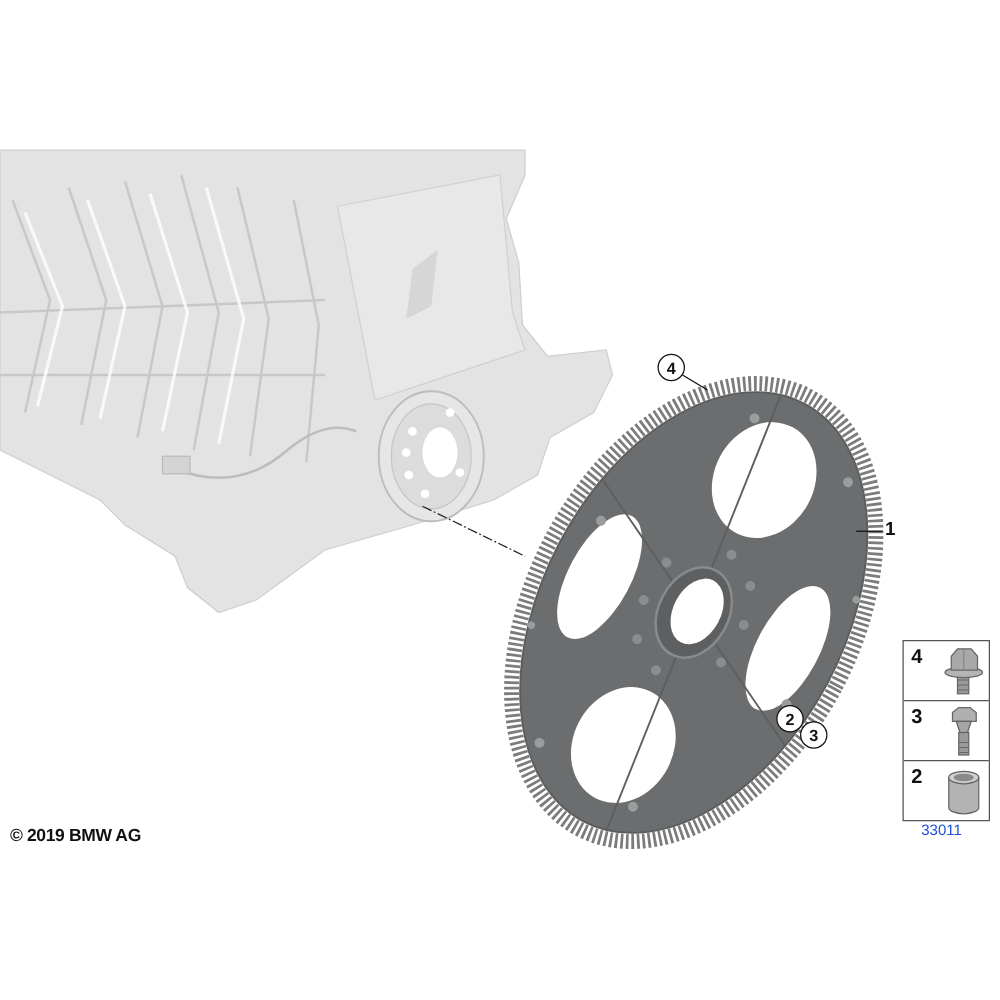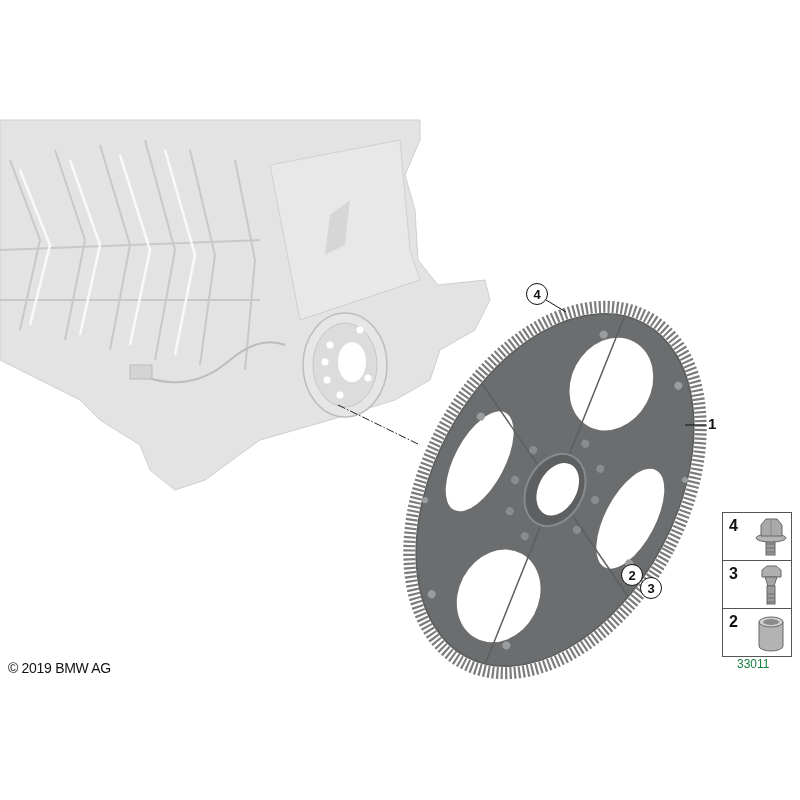--- a/index.html
+++ b/index.html
@@ -1,27 +1,27 @@
 <!DOCTYPE html>
 <html><head>
 <meta charset="utf-8">
 <style>
   html, body { margin: 0; padding: 0; background: #ffffff; }
   body { width: 800px; height: 800px; position: relative; overflow: hidden; font-family: "Liberation Sans", sans-serif; }
   .canvas { position: absolute; left: 0; top: 0; width: 800px; height: 800px; }
   .callout { position: absolute; width: 22px; height: 22px; border: 1.6px solid #111; border-radius: 50%; background: #fff;
              font-weight: bold; font-size: 13px; color: #111; display: flex; align-items: center; justify-content: center; box-sizing: border-box; }
   .plain-label { position: absolute; font-weight: bold; font-size: 15px; color: #111; }
-  .copyright { position: absolute; left: 8px; top: 660px; font-size: 14px; font-weight: normal; color: #111; letter-spacing: -0.3px; }
+  .copyright { position: absolute; left: 8px; top: 660px; font-size: 14px; font-weight: bold; color: #111; letter-spacing: -0.3px; }
   .legend { position: absolute; left: 722px; top: 512px; width: 70px; border: 1px solid #555; box-sizing: border-box; background: #fff; }
   .legend-cell { height: 47px; border-bottom: 1px solid #555; position: relative; }
   .legend-cell:last-child { border-bottom: none; }
   .legend-num { position: absolute; left: 6px; top: 4px; font-weight: bold; font-size: 16px; color: #111; }
   .legend-img { position: absolute; left: 28px; top: 3px; width: 40px; height: 42px; }
-  .diagram-no { position: absolute; left: 737px; top: 657px; font-size: 12px; color: #15803d; }
+  .diagram-no { position: absolute; left: 737px; top: 657px; font-size: 12px; color: #1d4ed8; }
 </style>
 </head>
 <body>
 
 <svg class="canvas" viewBox="0 0 800 800" xmlns="http://www.w3.org/2000/svg">
 
   <g>
     <path d="M0 120 L420 120 L420 140 L405 175 L415 210 L418 260 L438 285 L485 280 L490 300 L475 330 L440 350 L430 380 L395 400 L330 420 L260 440 L205 480 L175 490 L150 470 L140 445 L100 420 L80 400 L40 380 L0 360 Z" fill="#e3e3e3" stroke="#cfcfcf" stroke-width="1"></path>
 
     <g stroke="#c8c8c8" stroke-width="2" fill="none">

